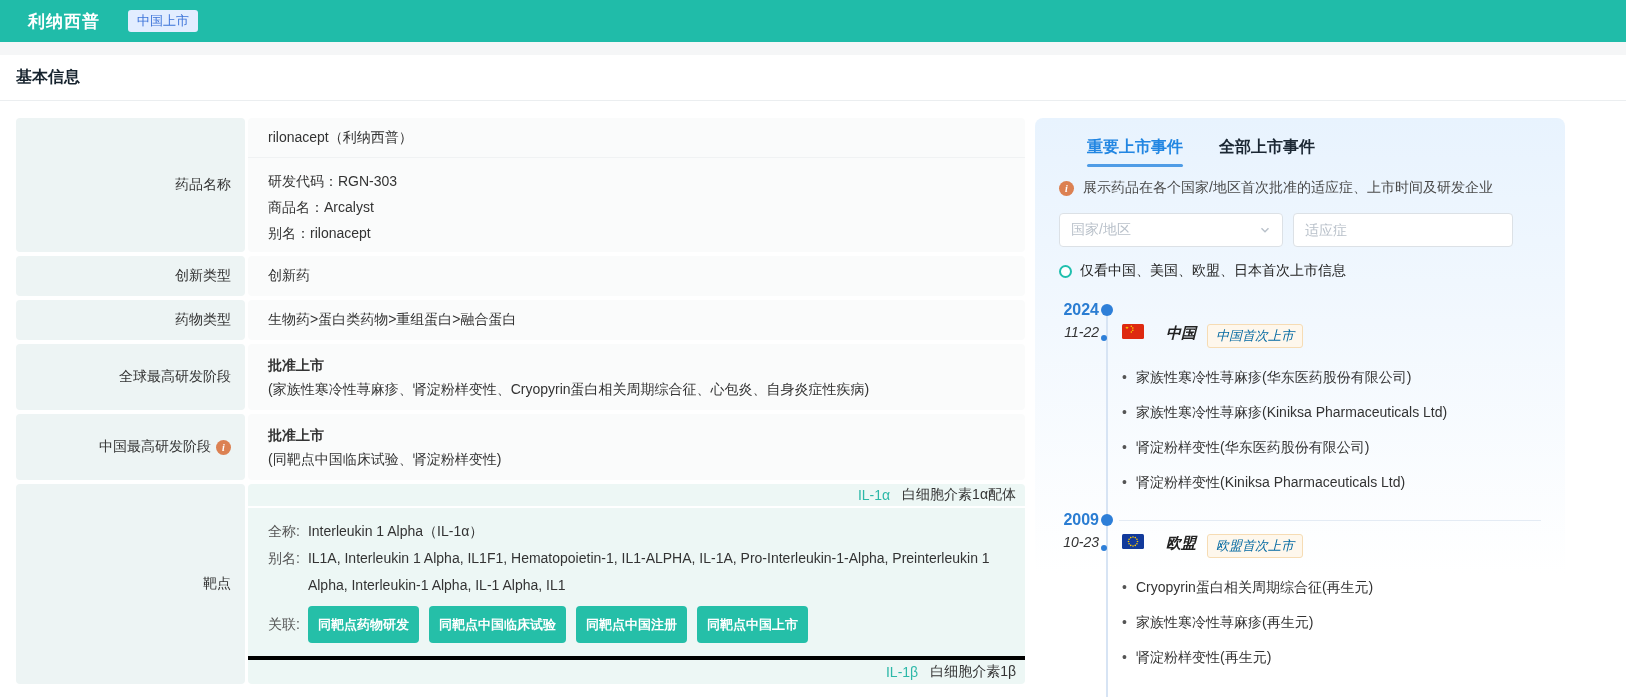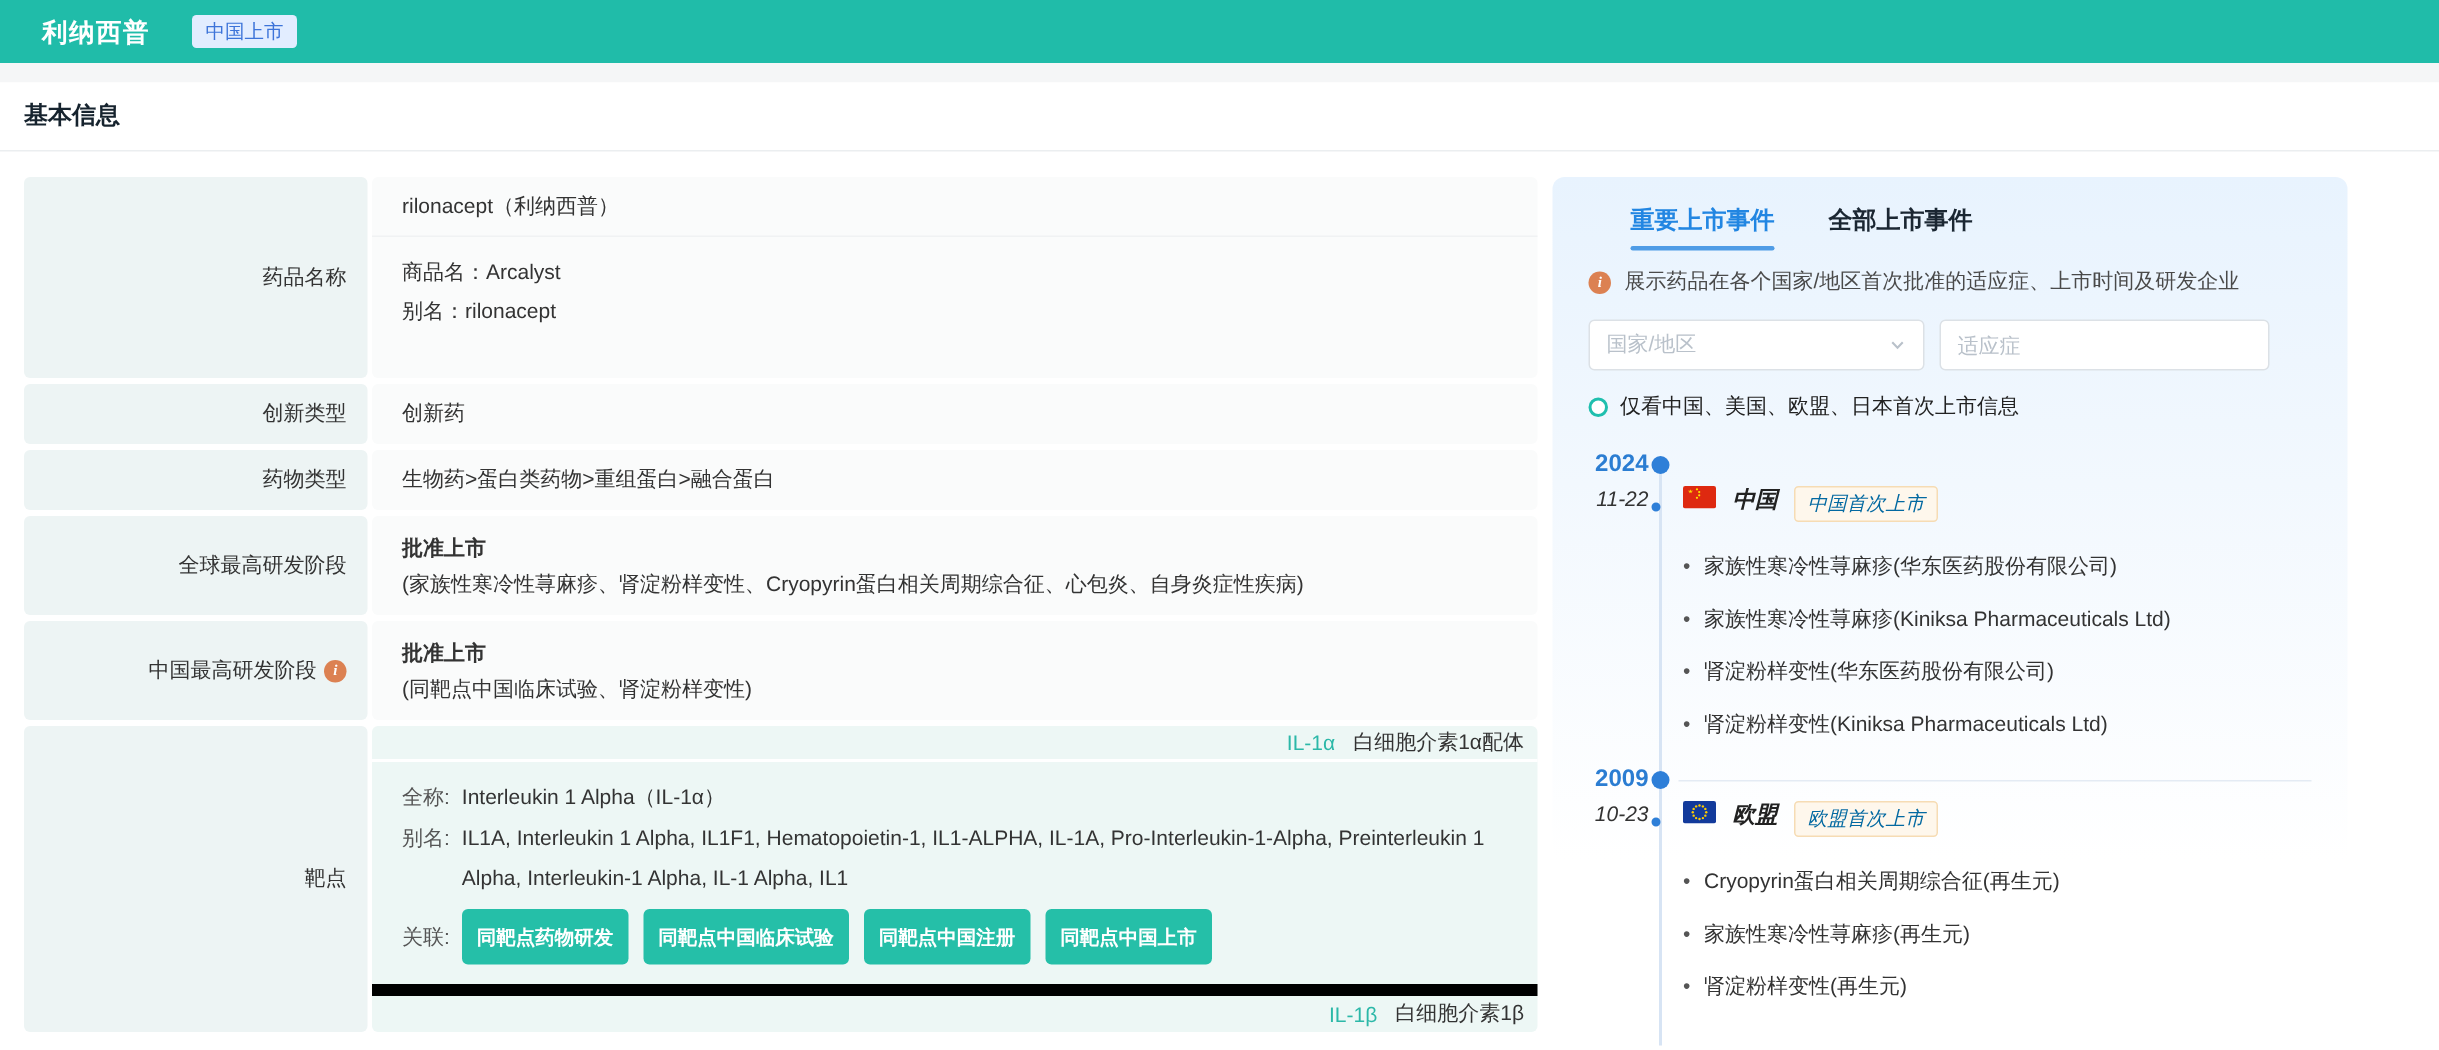--- a/index.html
+++ b/index.html
@@ -39,21 +39,21 @@
   .row.single .content-cell { display:flex; align-items:center; padding:0 20px; }
 
   .row.stage { min-height:64px; }
   .row.stage .content-cell { padding:9px 20px; line-height:24px; }
   .stage-name { font-weight:bold; }
 
   .row.target .content-cell { background:#edf7f5; padding:0; }
   .t-head { height:24px; display:flex; align-items:center; padding:0 9px;
     border-bottom:2px solid #fff;justify-content:flex-end; }
   .t-code { color:#2cb8a8; margin-right:12px; }
-  .t-detail { padding:10px 20px 13px 20px; border-bottom:8px solid #000000; line-height:27px; }
+  .t-detail { padding:10px 20px 13px 20px; border-bottom:4px solid #000000; line-height:27px; }
   .d-row { display:flex; }
   .d-prefix { color:#555; margin-right:8px; flex:none; }
   .badges { display:flex; align-items:center; margin-top:7px; }
   .badge-teal { background:#25bfa8; color:#fff; font-weight:bold; font-size:13px;
     padding:5px 10px; border-radius:4px; margin-right:10px; cursor:pointer; }
 
   .info-i { width:15px; height:15px; border-radius:50%; background:#dc8152; color:#fff;
     font:italic bold 10px "Liberation Serif", serif; display:inline-flex; flex:none;
     align-items:center; justify-content:center; margin-left:5px; }
 
@@ -92,21 +92,21 @@
   .tl-year-row { position:relative; height:24px; display:flex; align-items:center; }
   .tl-year { width:40px; text-align:right; color:#2b7dd2; font-weight:bold; font-size:16px; }
   .tl-year-dot { position:absolute; left:42px; top:50%; transform:translateY(-50%);
     width:12px; height:12px; border-radius:50%; background:#2e7fd8; }
   .tl-sep { position:absolute; left:60px; right:0; top:50%; height:1px; background:#e4ebf4; }
   .tl-date-row { position:relative; display:flex; align-items:flex-start; height:28px; margin-top:2px;font-style:italic; }
   .tl-date { width:40px; text-align:right; font-size:14px; color:#333; flex:none; }
   .tl-node { position:absolute; left:42px; top:50%; transform:translateY(-50%);
     width:6px; height:6px; border:3px solid #2e7fd8; border-radius:50%; background:#fff; }
   .flag { margin-left:23px; flex:none; display:flex; }
-  .region { font-size:15px; font-weight:bold; color:#222; margin-left:11px; }
+  .region { font-size:15px; font-weight:bold; color:#222; margin-left:22px; }
   .first-badge { margin-left:11px; font-size:13px; color:#0369a1; background:#fef7ec;
     border:1px solid #f6dcb4; border-radius:3px; padding:2px 8px; }
   .tl-events { margin:7px 0 12px 0; padding-left:63px; list-style:none; }
   .tl-events li { position:relative; padding-left:14px; font-size:14px; color:#333;
     margin:16px 0; line-height:19px; }
   .tl-events li::before { content:"\2022"; position:absolute; left:0; top:0; color:#555; }
 </style>
 </head>
 <body>
 
@@ -122,20 +122,21 @@
 
 <div class="main">
 
   <div class="info-table">
 
     <div class="row" style="height:134px;">
       <div class="label-cell">药品名称</div>
       <div class="content-cell">
         <div class="sub1">rilonacept（利纳西普）</div>
         <div class="sub2">
+          <div>研发代码：RGN-303</div>
           <div>商品名：Arcalyst</div>
           <div>别名：rilonacept</div>
         </div>
       </div>
     </div>
 
     <div class="row single">
       <div class="label-cell">创新类型</div>
       <div class="content-cell">创新药</div>
     </div>

